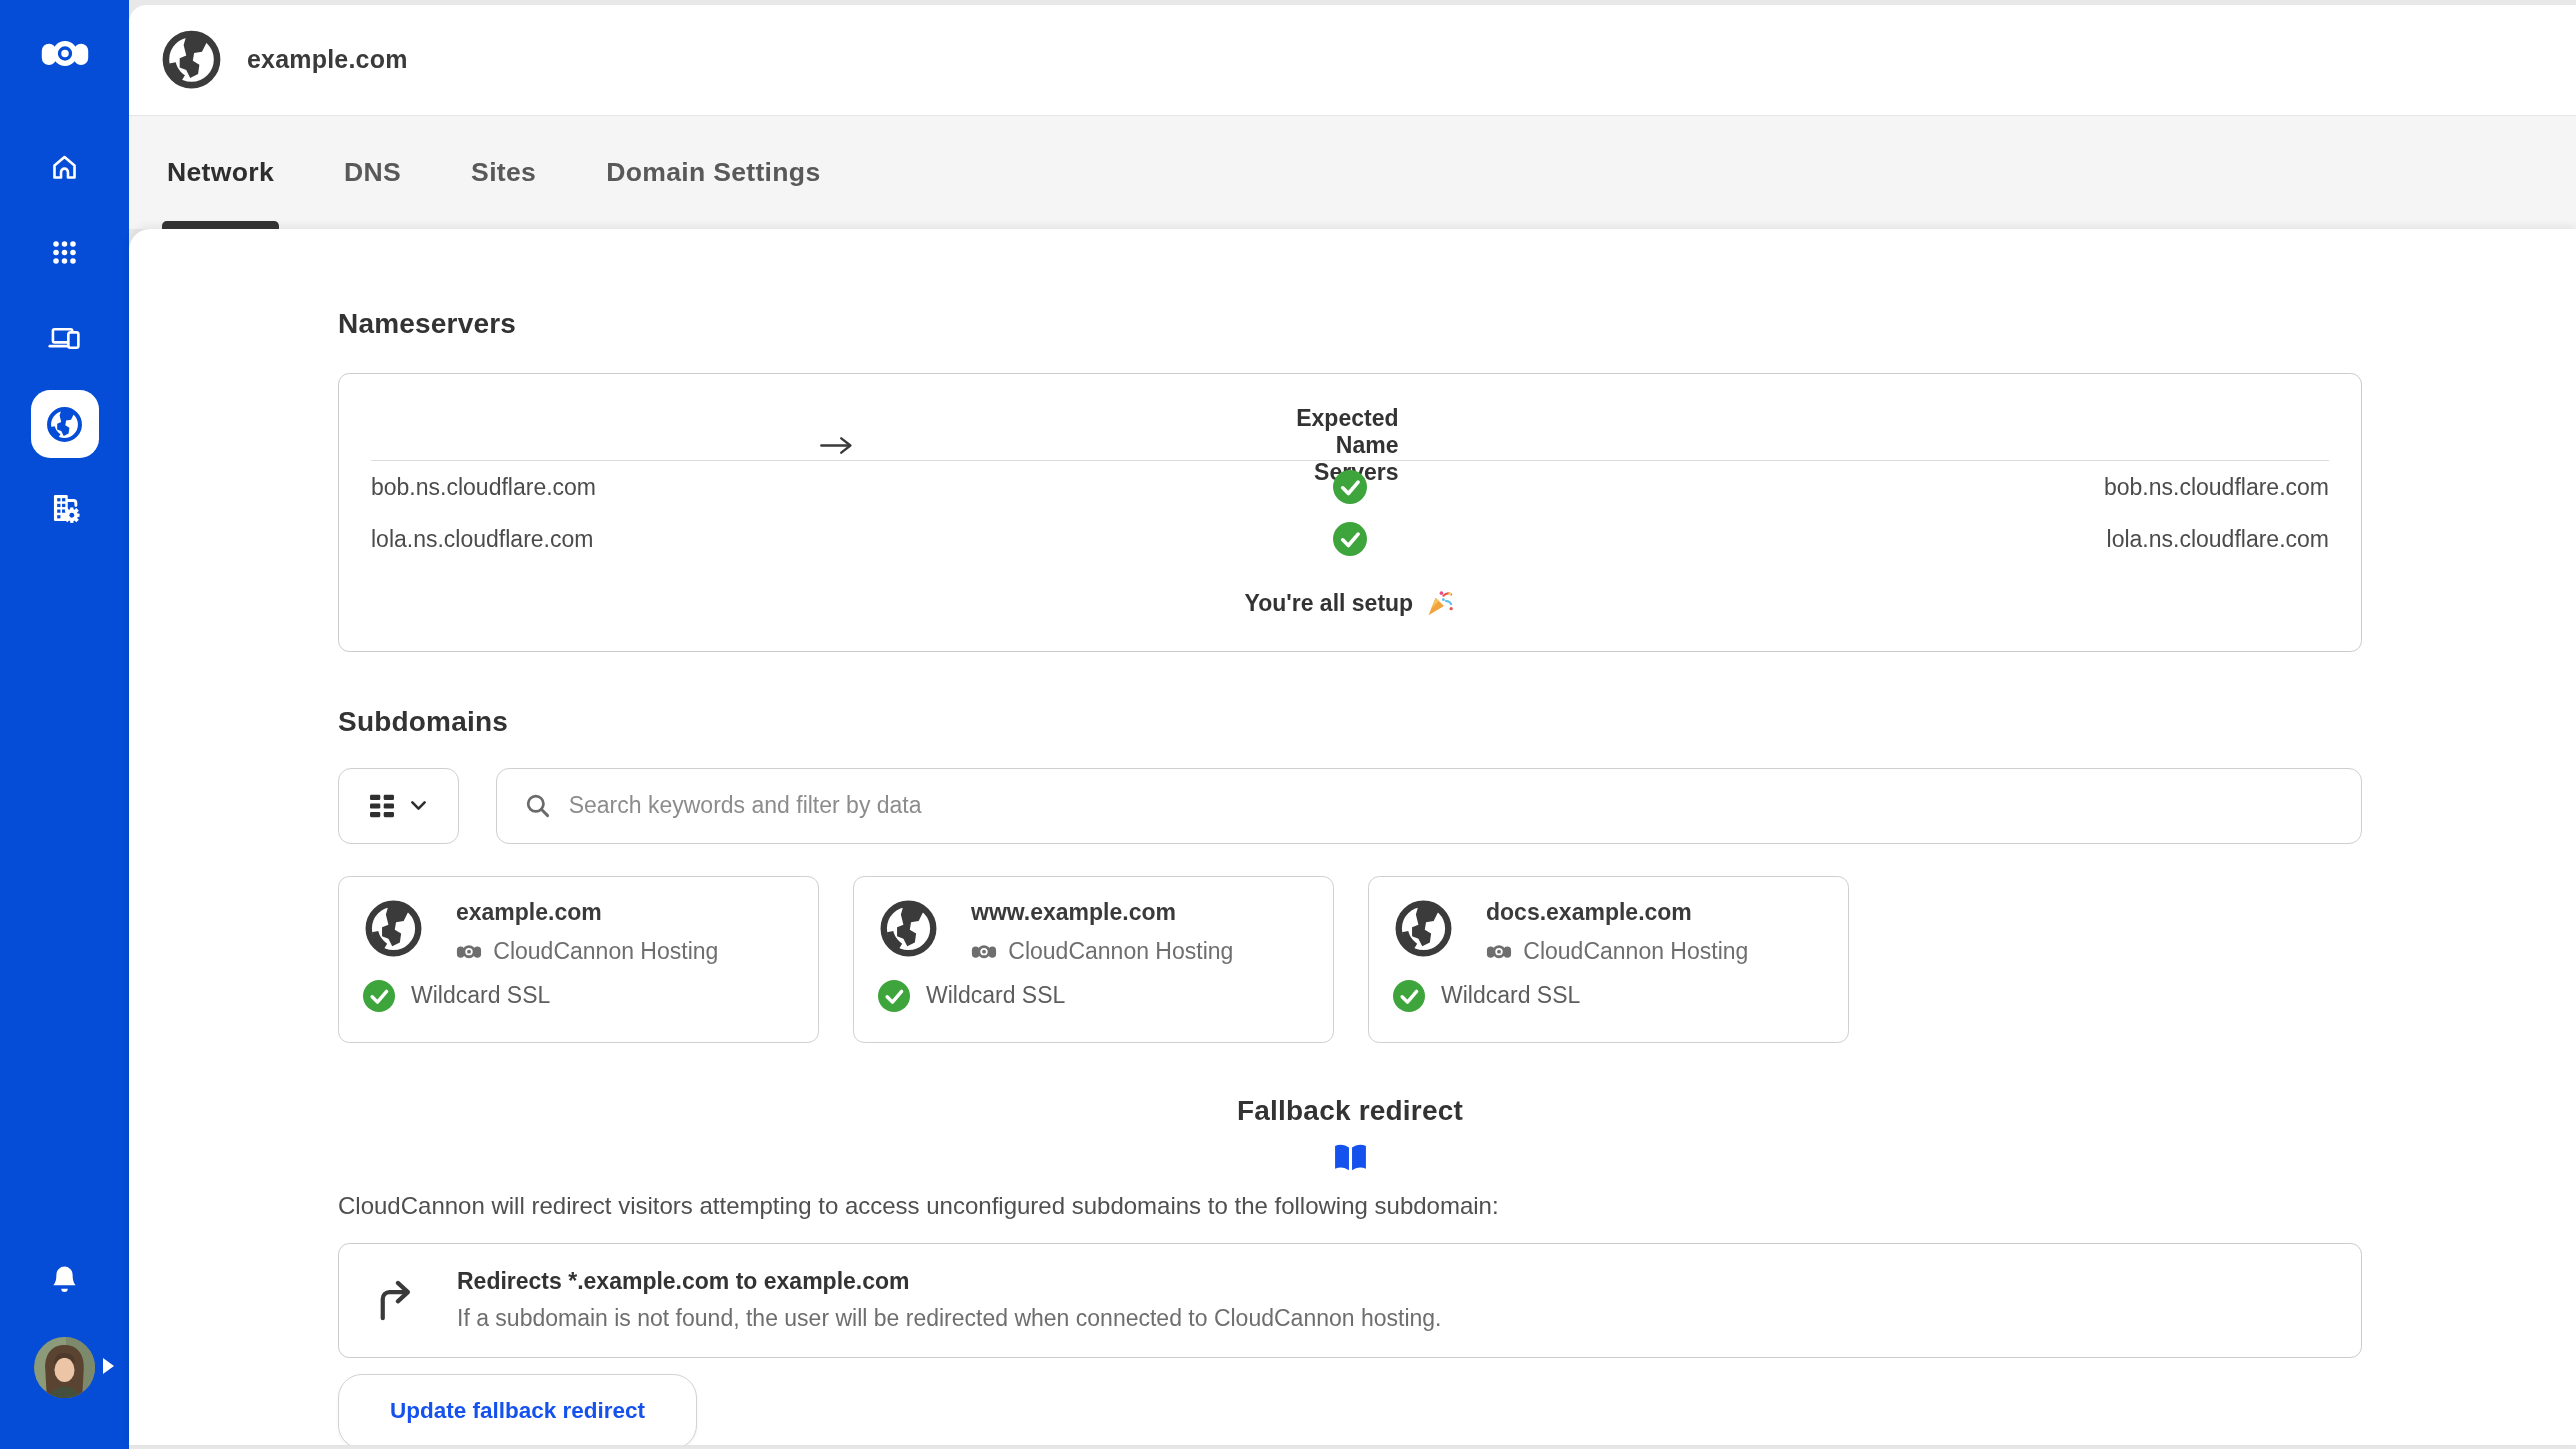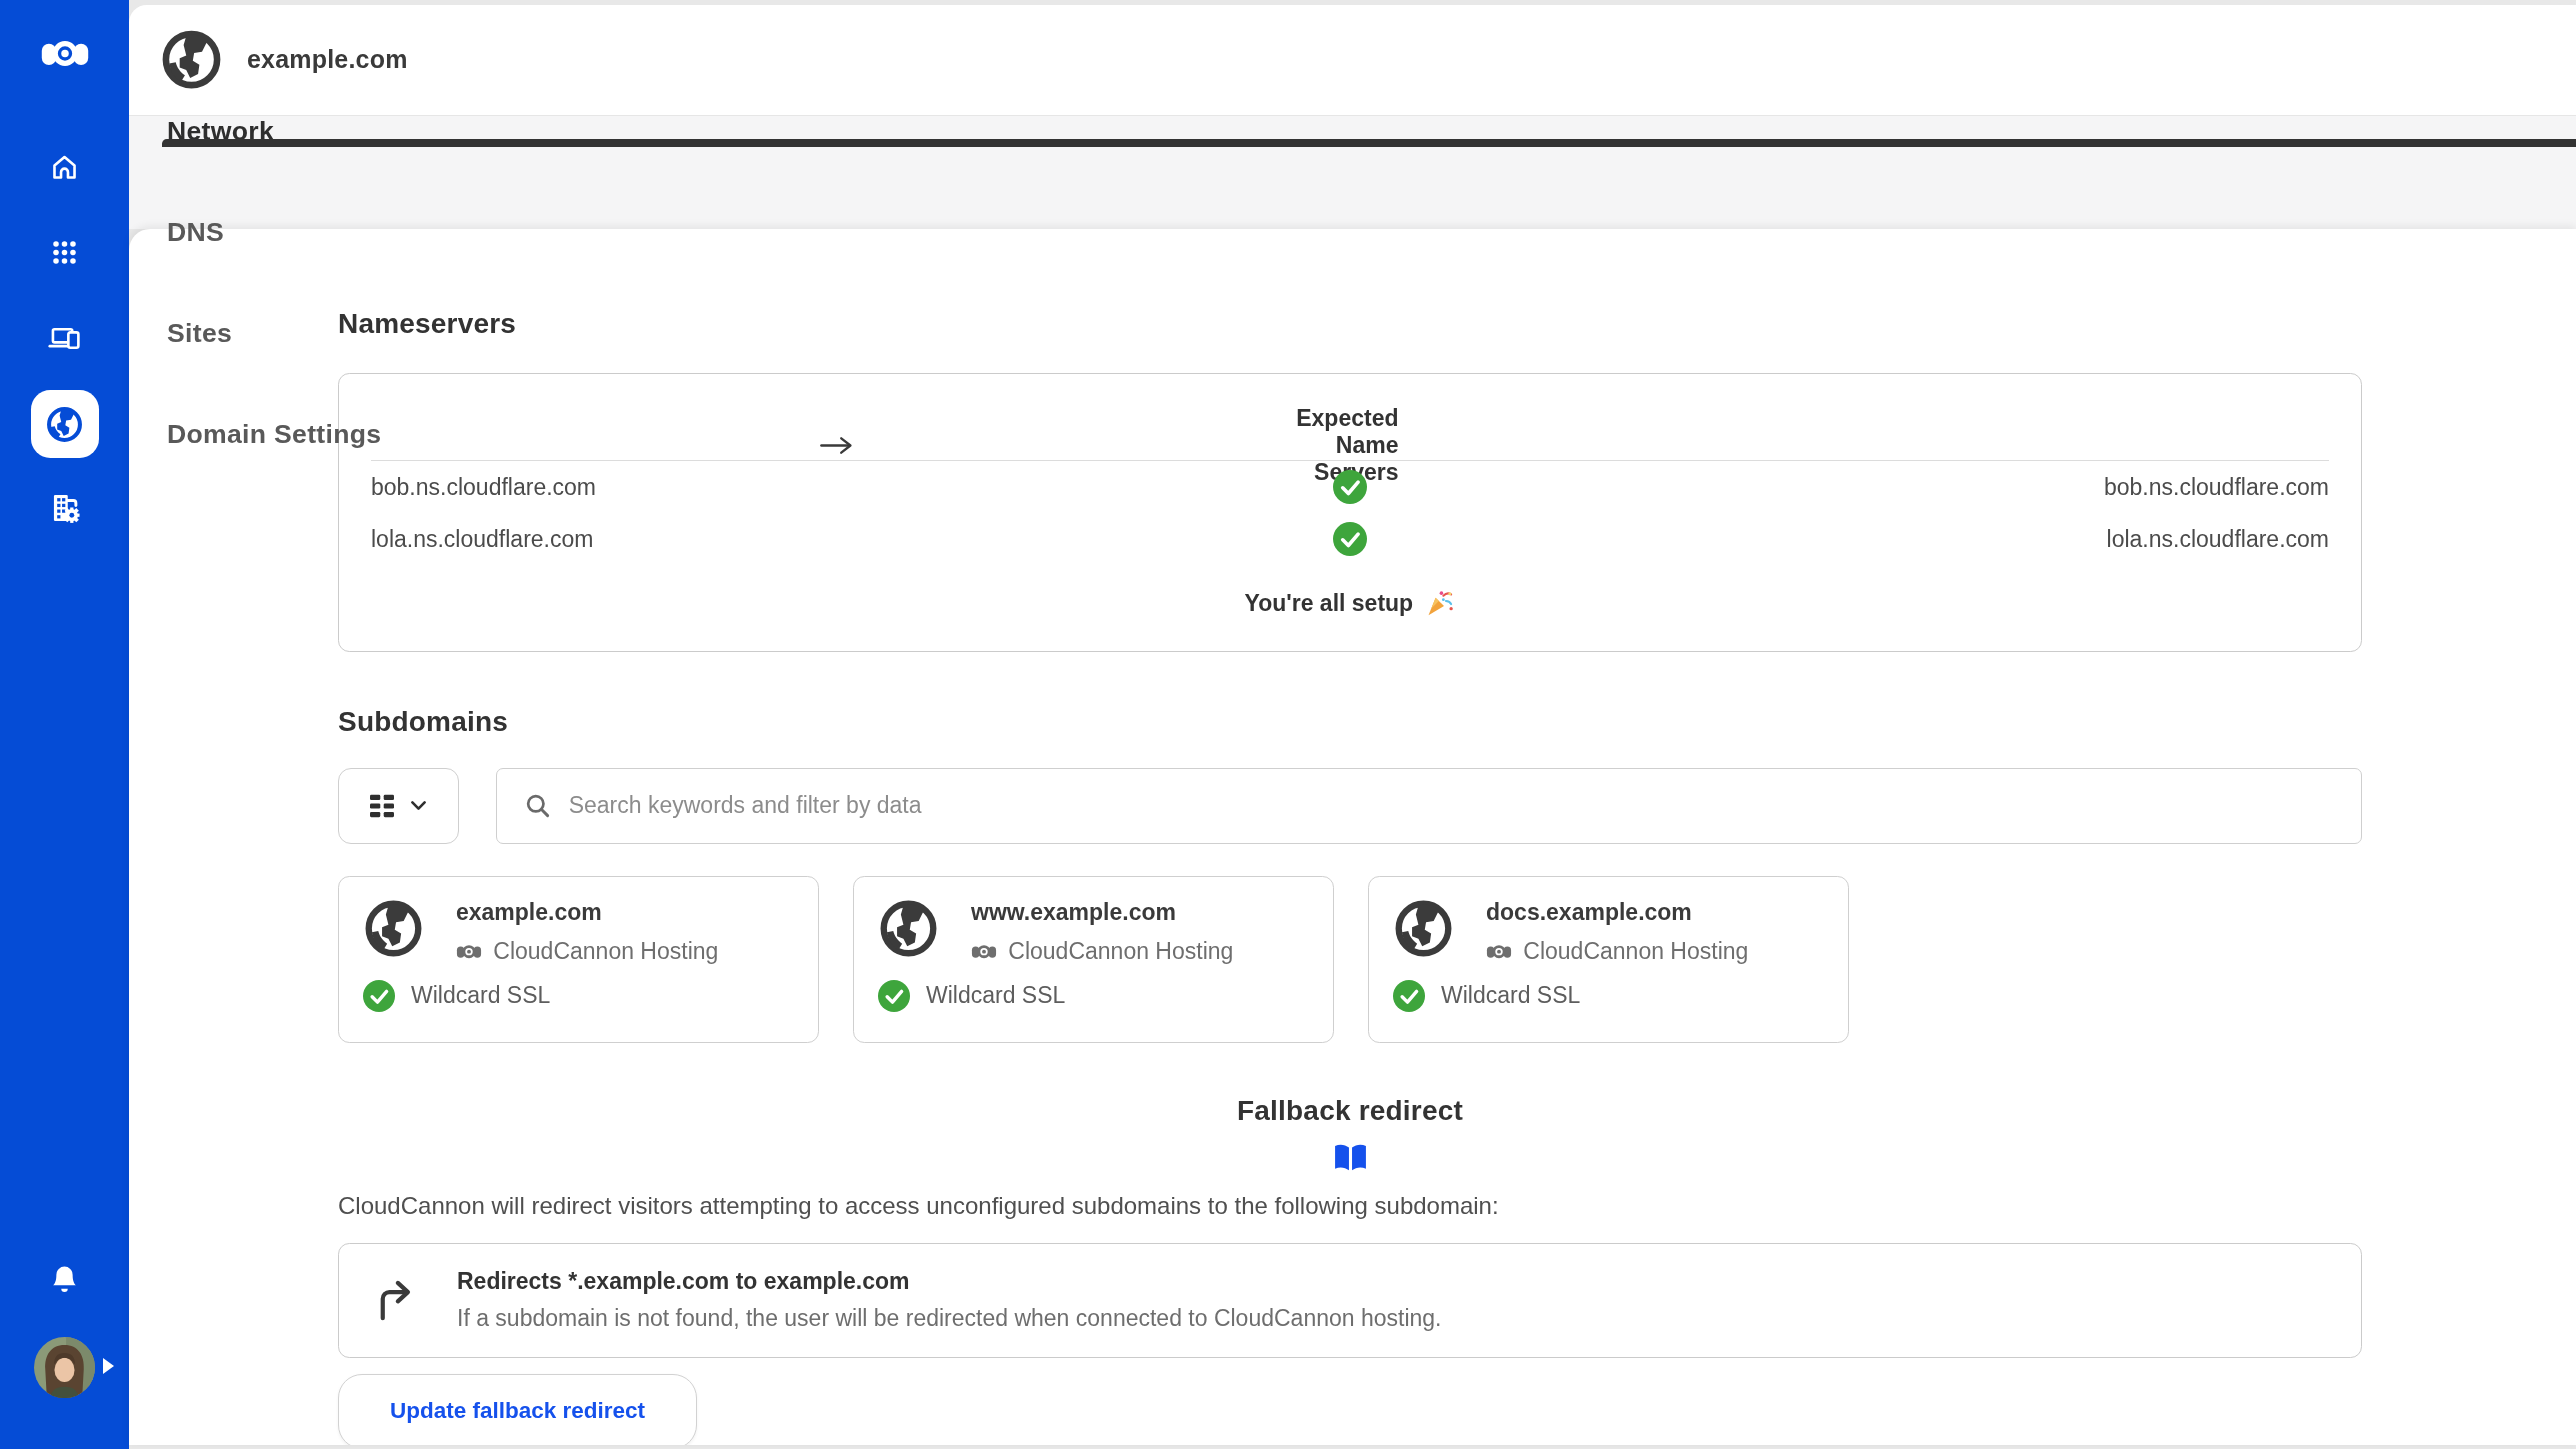--- a/index.html
+++ b/index.html
@@ -21,21 +21,21 @@
   .avatar-arrow { position:absolute; left:69px; top:21px; width:0; height:0;
                   border-top:8.9px solid transparent; border-bottom:8.9px solid transparent; border-left:11.3px solid #ffffff; }
 
   
   .main { flex:1; display:flex; flex-direction:column; min-width:0; }
   .domain-header { margin-top:4.8px; height:110px; background:#ffffff; border-top-left-radius:17.7px;
                    display:flex; align-items:center; padding-left:31px; }
   .domain-title { font-size:25px; font-weight:bold; color:#3a3a3a; margin-left:24px; letter-spacing:0.2px; }
 
   .tabstrip { height:114px; background:#f5f5f6; border-top:1.6px solid #e6e6e6;
-              display:flex; align-items:stretch; gap:70px; padding-left:38px;flex-direction:column; }
+              display:flex; align-items:stretch; gap:70px; padding-left:38px; }
   .tab { position:relative; display:flex; align-items:center; border:none; background:none; cursor:pointer;
          font-family:"Liberation Sans", sans-serif; font-size:26.6px; font-weight:bold; color:#595959; letter-spacing:0.3px; }
   .tab.active { color:#2e2e2e; }
   .tab .underline { position:absolute; left:-4.8px; right:-4.8px; bottom:0; height:8px;
                     background:#333333; border-radius:4.8px 4.8px 0 0; }
 
   .content { flex:1; background:#ffffff; border-top-left-radius:21px; margin-bottom:4px;
              box-shadow:0 -2.4px 8px rgba(0,0,0,0.07); padding:77px 214px 0 209px; overflow:hidden; }
 
   h2.sec { font-size:28px; font-weight:bold; color:#333333; letter-spacing:0.2px; line-height:35px; }
@@ -51,21 +51,21 @@
   .ns-row { height:52px; font-size:23px; color:#4b4b4b; }
   .ns-row:first-of-type { margin-top:1.6px; }
   .ns-setup { margin-top:22.5px; display:flex; align-items:center; justify-content:center; gap:11.3px;
               font-size:23px; font-weight:bold; color:#333333; }
 
   
   .sub-h { margin-top:52px; }
   .filter-row { margin-top:29px; display:flex; gap:37px; }
   .view-btn { width:121px; height:76px; background:#ffffff; border:1.6px solid #cfcfcf; border-radius:13px;
               display:flex; align-items:center; justify-content:center; gap:13px; cursor:pointer; }
-  .searchbox { flex:1; height:76px; border:1.6px solid #cfcfcf; border-radius:7px; background:#ffffff;
+  .searchbox { flex:1; height:76px; border:1.6px solid #cfcfcf; border-radius:13px; background:#ffffff;
                display:flex; align-items:center; padding:0 27px; gap:17.7px; }
   .searchbox input { flex:1; border:none; outline:none; font-family:"Liberation Sans", sans-serif;
                      font-size:23px; color:#3a3a3a; background:transparent; }
   .searchbox input::placeholder { color:#8c8c8c; }
 
   .cards { margin-top:32px; display:flex; gap:34px; }
   .card { width:481px; height:167px; border:1.6px solid #cfcfcf; border-radius:11.3px; background:#ffffff;
           padding:21px 24px; cursor:pointer; }
   .card-top { display:flex; align-items:flex-start; }
   .card-text { margin-left:32px; }

